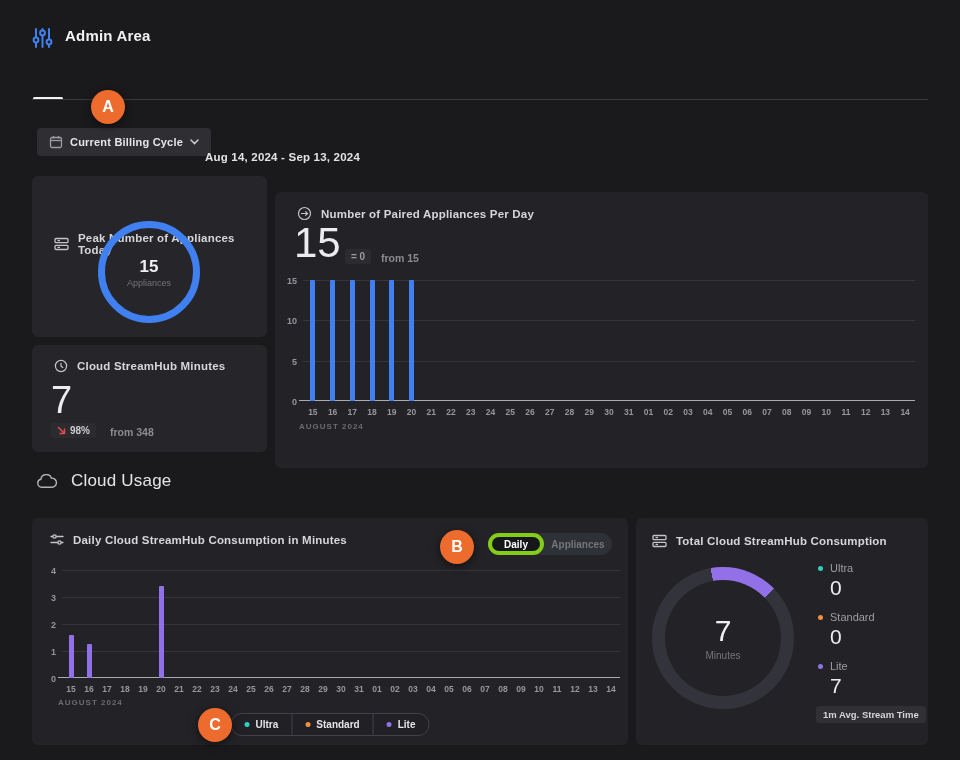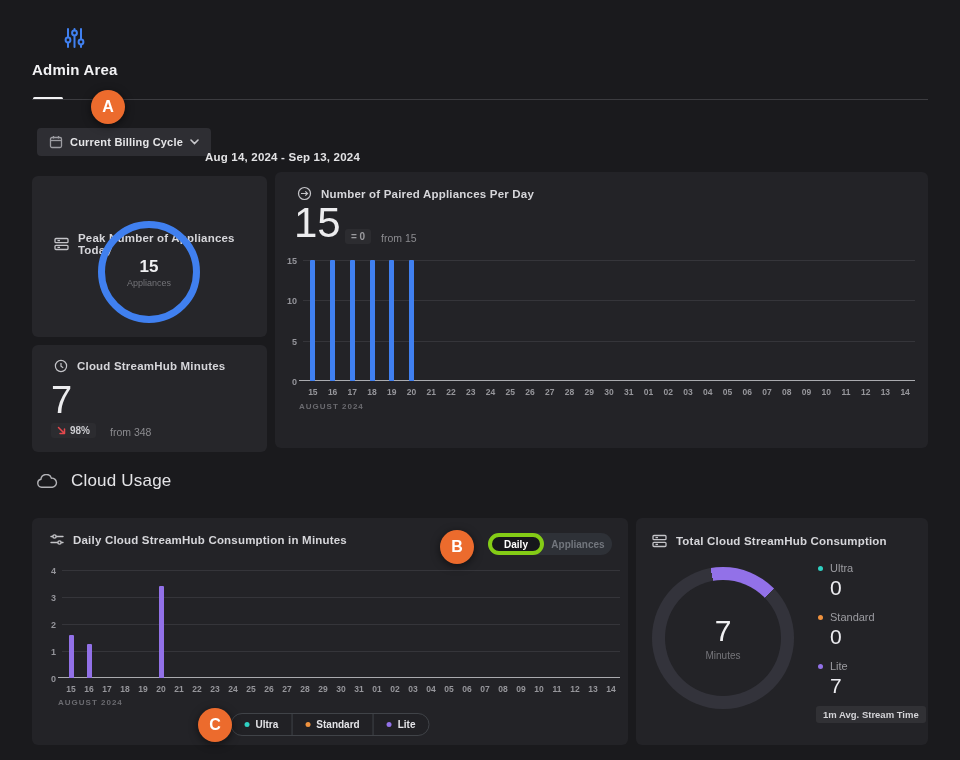--- a/index.html
+++ b/index.html
@@ -1,20 +1,20 @@
 <!DOCTYPE html>
 <html><head>
 <meta charset="utf-8">
 <style>
   * { margin:0; padding:0; box-sizing:border-box; }
   body { background:#111113; font-family:"Liberation Sans", sans-serif; }
   .page { position:relative; width:960px; height:760px; background:#1a1a1d; overflow:hidden; }
 
   
-  .app-header { position:absolute; left:32px; top:27px; display:flex; align-items:center; gap:12px;flex-direction:column; }
+  .app-header { position:absolute; left:32px; top:27px; display:flex; align-items:flex-start; gap:12px; }
   .app-title { color:#f2f2f4; font-size:15px; font-weight:bold; letter-spacing:.2px; }
 
   
   .tabs { position:absolute; left:32px; top:77px; display:flex; gap:27px; }
   .tab { font-size:11.5px; font-weight:600; color:#8b8b90; letter-spacing:.3px; cursor:pointer; }
   .tab.active { color:#ffffff; }
   .tab-divider { position:absolute; left:32px; top:99px; width:896px; height:1px; background:#3c3c40; }
   .tab-underline { position:absolute; left:33px; top:97px; width:30px; height:3px; background:#f2f2f4; border-radius:2px; }
 
   
@@ -29,29 +29,29 @@
   .card-lg { background:#232327; }
   .card-head { position:absolute; display:flex; align-items:center; gap:9px; }
   .card-title { color:#d6d6da; font-size:11.5px; font-weight:600; letter-spacing:.2px; }
 
   #peak-card { left:32px; top:176px; width:235px; height:161px; }
   .ring { position:absolute; left:66px; top:45px; width:102px; height:102px; border-radius:50%;
     border:7px solid #4080f0; display:flex; flex-direction:column; align-items:center; justify-content:center; }
   .ring-value { color:#f0f0f2; font-size:17px; font-weight:bold; }
   .ring-unit { color:#737378; font-size:9px; margin-top:1px; }
 
-  #paired-card { left:275px; top:172px; width:653px; height:276px; }
+  #paired-card { left:275px; top:192px; width:653px; height:276px; }
   #minutes-card { left:32px; top:345px; width:235px; height:107px; }
   #daily-card { left:32px; top:518px; width:596px; height:227px; }
   #total-card { left:636px; top:518px; width:292px; height:227px; }
 
   .big-number { position:absolute; color:#ececee; font-weight:300; line-height:1; }
   .delta-badge { position:absolute; display:inline-flex; align-items:center; gap:4px; background:#2c2c30;
     border-radius:3px; padding:2px 6px; color:#9c9ca0; font-size:10px; font-weight:bold; }
-  .delta-from { position:absolute; color:#8b8b8f; font-size:10.5px; }
+  .delta-from { position:absolute; color:#8b8b8f; font-size:10.5px;font-weight:bold; }
 
   
   .plot { position:absolute; }
   .gridline { position:absolute; left:0; right:0; height:1px; background:#35353a; }
   .baseline { position:absolute; left:-4px; right:0; height:1px; background:#aaabaf; }
   .ytick { position:absolute; left:-26px; width:20px; text-align:right; font-size:9px; font-weight:600; color:#94949a; }
   .xtick { position:absolute; width:20px; text-align:center; font-size:8.5px; font-weight:600; color:#96969b; }
   .vbar { position:absolute; bottom:0; width:5px; border-radius:1px 1px 0 0; }
   .month-label { position:absolute; font-size:8px; font-weight:600; color:#6b6b70; letter-spacing:1px; }
 

